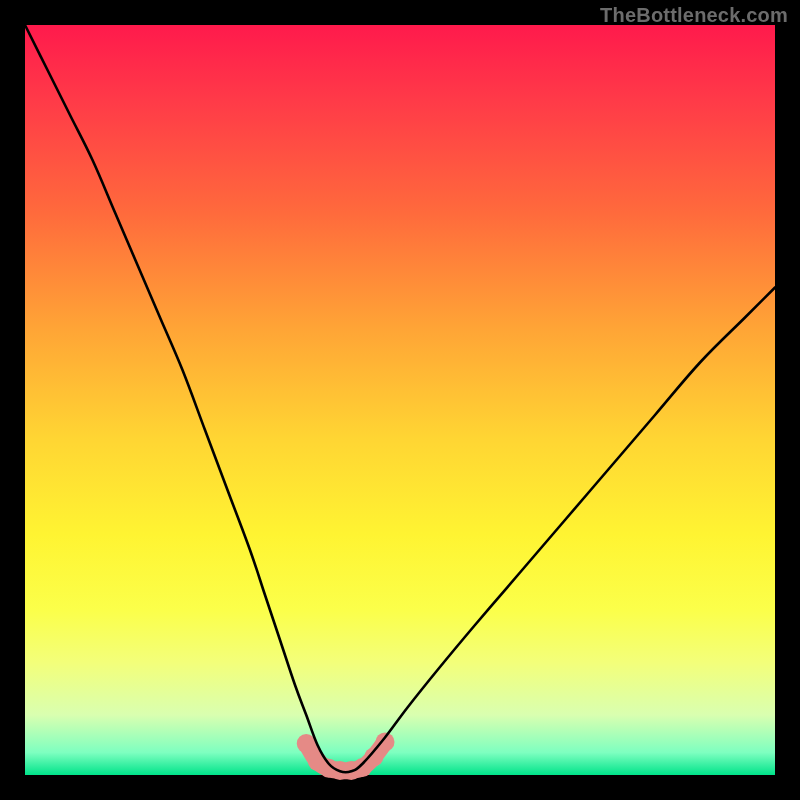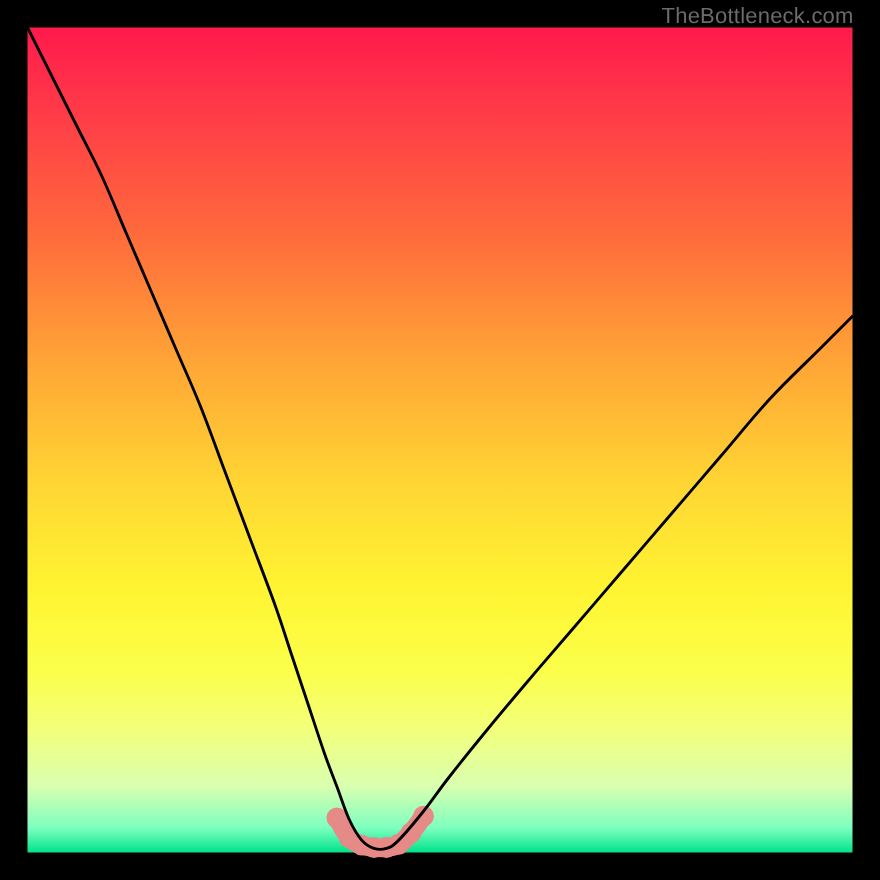--- a/index.html
+++ b/index.html
@@ -30,25 +30,25 @@
       #fff432 68%,
       #fbff4a 78%,
       #f3ff7a 85%,
       #d9ffb0 92%,
       #7effc0 97%,
       #00e38a 100%
     );
   }
   .watermark {
     position: absolute;
-    right: 24px;
+    right: 12px;
     top: 4px;
     color: #6c6c6c;
     font-size: 20px;
-    font-weight: 400;
+    font-weight: 700;
     letter-spacing: 0.2px;
     user-select: none;
   }
   svg.curve {
     position: absolute;
     left: 0;
     top: 0;
   }
 </style>
 </head>

